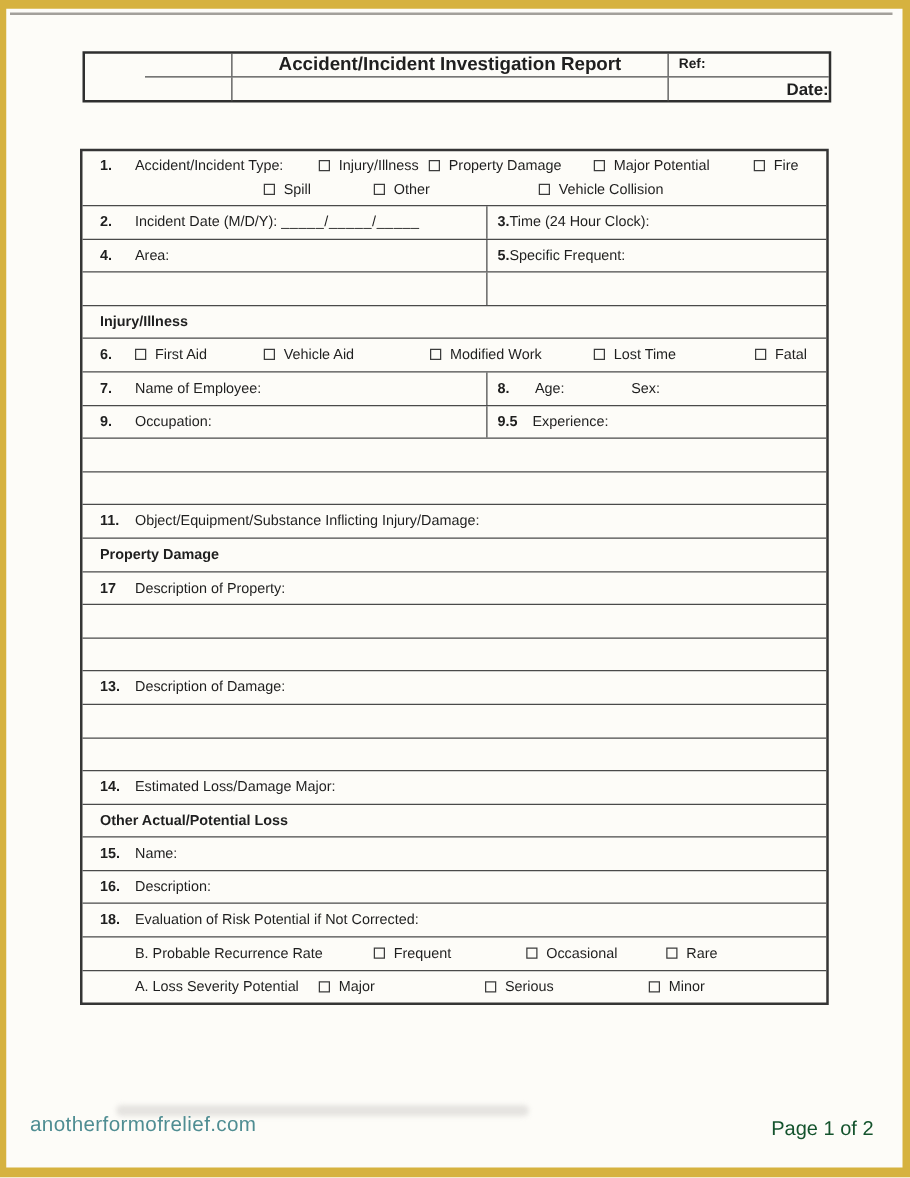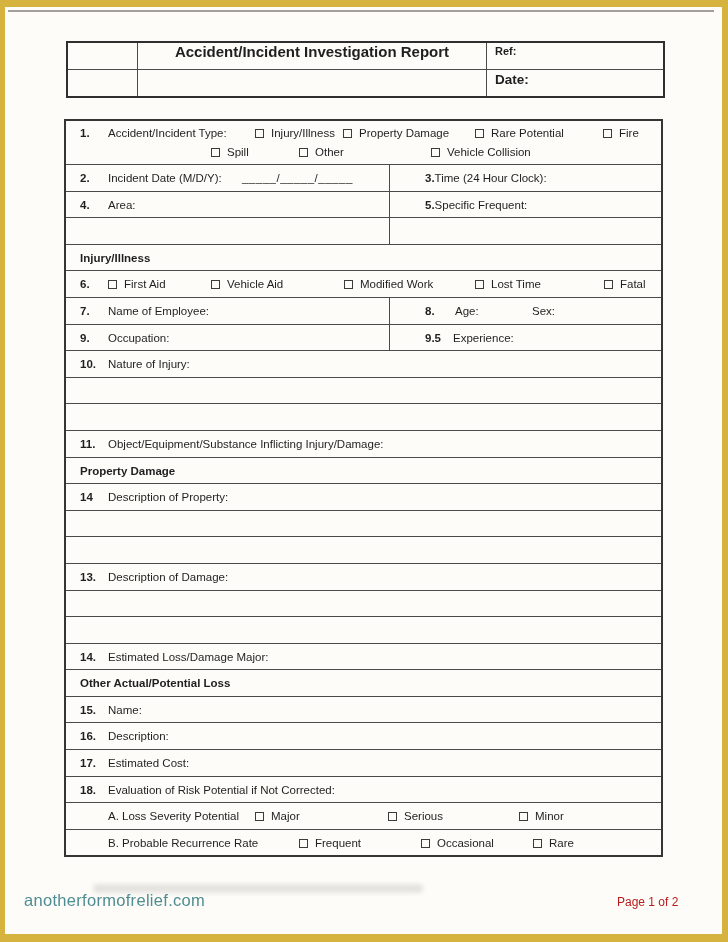--- a/index.html
+++ b/index.html
@@ -3,59 +3,59 @@
 <meta charset="utf-8">
 <style>
   * { margin:0; padding:0; box-sizing:border-box; }
   html,body { width:728px; height:942px; }
   body { font-family:"Liberation Sans", sans-serif; color:#1f1f1f; background:#fdfcf8; }
   .sheet { position:relative; width:728px; height:942px; background:#fdfcf8;
            border-style:solid; border-color:#d6b23f; border-width:7px 6px 8px 5px; overflow:hidden; }
   .hairline-top { position:absolute; left:3px; top:3px; width:706px; height:2px; background:#a3a09b; }
 
   
-  .hdr-table { position:absolute; left:61px; top:34px; width:599px; height:57px;
-               border:2px solid #2f2f2f; display:flex; flex-direction:column; }
+  .hdr-table { position:absolute; left:61px; top:34px; width:599px; height:41px;
+               border:2px solid #2f2f2f; display:flex; flex-direction:column;padding-left:48px; }
   .hdr-row { display:flex; flex:1; }
   .hdr-row.first { border-bottom:1px solid #4a4a4a; }
   .hdr-blank { width:70px; border-right:1px solid #4a4a4a; }
   .hdr-title-cell { width:349px; border-right:1px solid #4a4a4a; text-align:center;
                     font-weight:bold; font-size:15px; line-height:18px; }
   .hdr-right { flex:1; padding-left:8px; font-weight:bold; }
   .hdr-ref  { font-size:11px; line-height:17px; }
-  .hdr-date { font-size:13.5px; line-height:19px; }
+  .hdr-date { font-size:13.5px; line-height:19px;text-align:right; }
 
   
   .form-table { position:absolute; left:59px; top:112px; width:599px;
                 border:2px solid #353535; background:transparent; }
   .row { position:relative; height:26.6px; border-top:1px solid #4a4a4a; font-size:11.5px; }
   .row.first { border-top:none; }
   .row.tall { height:43px; }
   .split { display:flex; }
   .cell-l { position:relative; width:324px; border-right:1px solid #4a4a4a; height:100%; }
-  .cell-r { position:relative; flex:1; height:100%;margin-left:27px; }
+  .cell-r { position:relative; flex:1; height:100%; }
   .num { position:absolute; left:14px; top:0; line-height:26.6px; font-weight:bold; white-space:nowrap; }
   .lbl { position:absolute; left:42px; top:0; line-height:26.6px; white-space:nowrap; }
   .sec { position:absolute; left:14px; top:0; line-height:26.6px; font-weight:bold; white-space:nowrap; }
   .inline-num { font-weight:bold; }
   .rline { position:absolute; left:8px; top:0; line-height:26.6px; white-space:nowrap; }
   .abs { position:absolute; top:0; line-height:26.6px; white-space:nowrap; }
   .line1 { position:absolute; left:0; top:3px; width:100%; height:19px; }
   .line2 { position:absolute; left:0; top:22px; width:100%; height:19px; }
   .line1 .num, .line1 .lbl, .line1 .opt, .line2 .opt { line-height:19px; }
   .opt { position:absolute; top:0; line-height:26.6px; white-space:nowrap; }
   .cb { display:inline-block; width:9px; height:9px; border:1.2px solid #3c3c3c;
         margin-right:7px; vertical-align:-1px; background:transparent; }
-  .blankfield { letter-spacing:.5px;margin-left:17px; }
+  .blankfield { letter-spacing:.5px; }
 
   
   .ghost { position:absolute; left:88px; top:877px; width:330px; height:9px;
            background:#dddbd8; border-radius:4px; filter:blur(2px); opacity:.75; }
   .site { position:absolute; left:19px; top:884px; font-size:16.5px; letter-spacing:.3px; color:#4f8d92; }
-  .pageno { position:absolute; left:612px; top:888px; font-size:12px; color:#b91c1c; }
+  .pageno { position:absolute; left:612px; top:888px; font-size:16px; color:#14532d; }
 </style>
 </head>
 <body>
 
 <div class="sheet">
   <div class="hairline-top"></div>
 
   <div class="hdr-table">
     <div class="hdr-row first">
       <div class="hdr-blank"></div>
@@ -70,21 +70,21 @@
   </div>
 
   <div class="form-table">
 
     <div class="row tall first">
       <div class="line1">
         <span class="num">1.</span>
         <span class="lbl">Accident/Incident Type:</span>
         <span class="opt" style="left:189px"><span class="cb"></span><span>Injury/Illness</span></span>
         <span class="opt" style="left:277px"><span class="cb"></span><span>Property Damage</span></span>
-        <span class="opt" style="left:409px"><span class="cb"></span><span>Rare Potential</span></span>
+        <span class="opt" style="left:409px"><span class="cb"></span><span>Major Potential</span></span>
         <span class="opt" style="left:537px"><span class="cb"></span><span>Fire</span></span>
       </div>
       <div class="line2">
         <span class="opt" style="left:145px"><span class="cb"></span><span>Spill</span></span>
         <span class="opt" style="left:233px"><span class="cb"></span><span>Other</span></span>
         <span class="opt" style="left:365px"><span class="cb"></span><span>Vehicle Collision</span></span>
       </div>
     </div>
 
     <div class="row split">
@@ -141,38 +141,34 @@
       <div class="cell-l">
         <span class="num">9.</span>
         <span class="lbl">Occupation:</span>
       </div>
       <div class="cell-r">
         <span class="abs inline-num" style="left:8px">9.5</span>
         <span class="abs" style="left:36px">Experience:</span>
       </div>
     </div>
 
-    <div class="row">
-      <span class="num">10.</span>
-      <span class="lbl">Nature of Injury:</span>
-    </div>
     <div class="row"></div>
     <div class="row"></div>
 
     <div class="row">
       <span class="num">11.</span>
       <span class="lbl">Object/Equipment/Substance Inflicting Injury/Damage:</span>
     </div>
 
     <div class="row">
       <span class="sec">Property Damage</span>
     </div>
 
     <div class="row">
-      <span class="num">14</span>
+      <span class="num">17</span>
       <span class="lbl">Description of Property:</span>
     </div>
     <div class="row"></div>
     <div class="row"></div>
 
     <div class="row">
       <span class="num">13.</span>
       <span class="lbl">Description of Damage:</span>
     </div>
     <div class="row"></div>
@@ -190,42 +186,38 @@
     <div class="row">
       <span class="num">15.</span>
       <span class="lbl">Name:</span>
     </div>
 
     <div class="row">
       <span class="num">16.</span>
       <span class="lbl">Description:</span>
     </div>
 
-    <div class="row">
-      <span class="num">17.</span>
-      <span class="lbl">Estimated Cost:</span>
-    </div>
 
     <div class="row">
       <span class="num">18.</span>
       <span class="lbl">Evaluation of Risk Potential if Not Corrected:</span>
+    </div>
+
+    <div class="row">
+      <span class="lbl"><span>B.</span> <span>Probable Recurrence Rate</span></span>
+      <span class="opt" style="left:233px"><span class="cb"></span><span>Frequent</span></span>
+      <span class="opt" style="left:355px"><span class="cb"></span><span>Occasional</span></span>
+      <span class="opt" style="left:467px"><span class="cb"></span><span>Rare</span></span>
     </div>
 
     <div class="row">
       <span class="lbl"><span>A.</span> <span>Loss Severity Potential</span></span>
       <span class="opt" style="left:189px"><span class="cb"></span><span>Major</span></span>
       <span class="opt" style="left:322px"><span class="cb"></span><span>Serious</span></span>
       <span class="opt" style="left:453px"><span class="cb"></span><span>Minor</span></span>
     </div>
 
-    <div class="row">
-      <span class="lbl"><span>B.</span> <span>Probable Recurrence Rate</span></span>
-      <span class="opt" style="left:233px"><span class="cb"></span><span>Frequent</span></span>
-      <span class="opt" style="left:355px"><span class="cb"></span><span>Occasional</span></span>
-      <span class="opt" style="left:467px"><span class="cb"></span><span>Rare</span></span>
-    </div>
-
   </div>
 
   <div class="ghost"></div>
   <div class="site">anotherformofrelief.com</div>
   <div class="pageno">Page 1 of 2</div>
 </div>
 
 </body></html>

